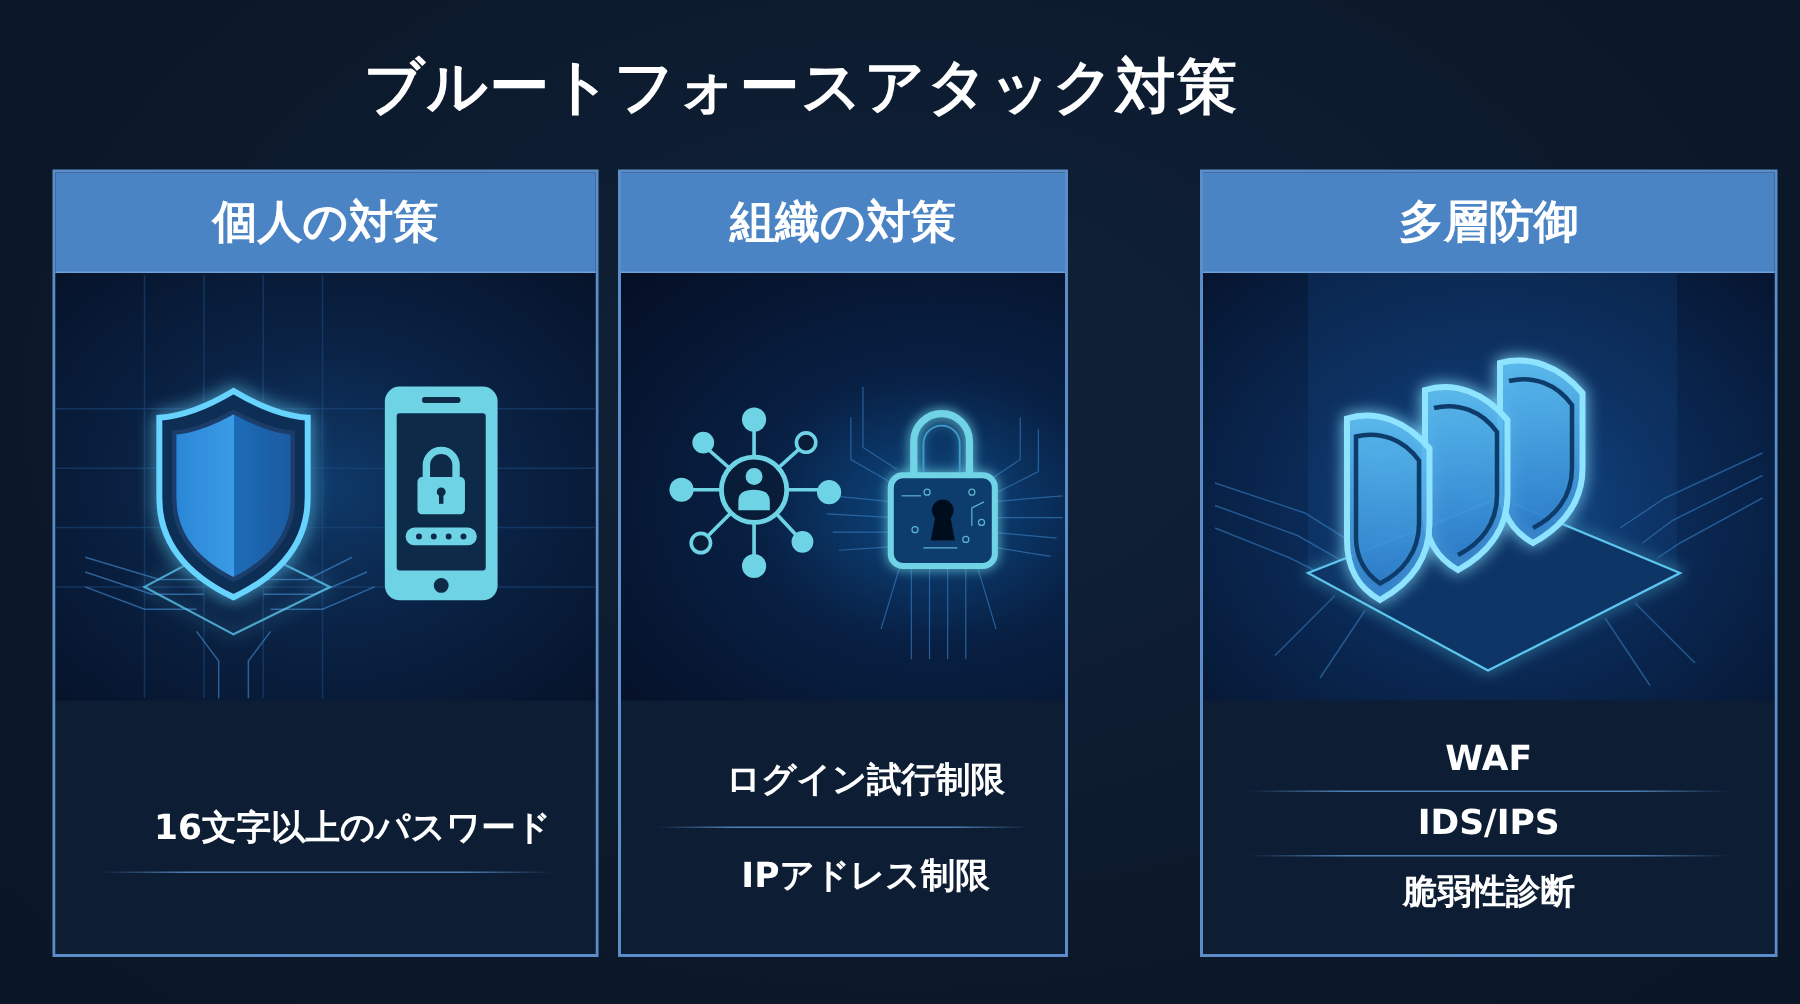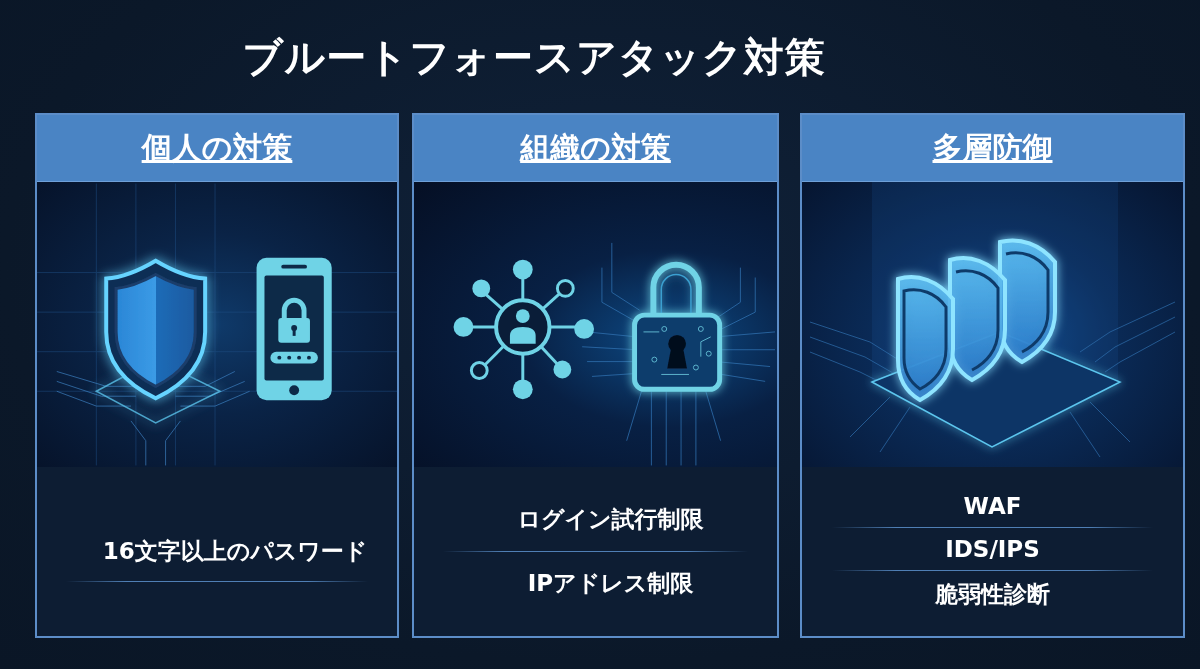--- a/index.html
+++ b/index.html
@@ -21,21 +21,20 @@
   .panel {
     position: absolute; top: 113px; height: 525px;
     border: 2px solid #5c8dc8;
     background: #0d1d33;
   }
   .panel-header {
     height: 67px; background: #4a84c4;
     display: flex; align-items: center; justify-content: center;
     font-size: 30px; font-weight: bold; color: #ffffff;
     border-bottom: 1px solid #6fa0d8;
-    text-decoration: underline;
   }
   .panel-art {
     position: relative; height: 285px; overflow: hidden;
     background: radial-gradient(ellipse at 50% 50%, #0f3a6a 0%, #0a2346 45%, #06132a 100%);
   }
   .panel-art svg { position: absolute; left: 0; top: 0; width: 100%; height: 100%; }
   .panel-text {
     height: 169px;
     display: flex; flex-direction: column; align-items: center; justify-content: center;
     background: #0d1d33;
@@ -43,21 +42,21 @@
   .item {
     font-size: 23px; font-weight: bold; color: #ffffff;
     text-align: center; width: 100%;
     padding: 10px 0;
   }
   .divider {
     width: 84%; height: 1px;
     background: linear-gradient(90deg, rgba(90,140,200,0) 0%, #4f7fb5 20%, #4f7fb5 80%, rgba(90,140,200,0) 100%);
   }
   .p1 { left: 35px; width: 364px; }
-  .p2 { left: 412px; width: 367px; }
+  .p2 { left: 412px; width: 300px; }
   .p3 { left: 800px; width: 385px; }
   .p1 .item { padding: 14px 0; margin-left: 36px; }
   .p2 .item { padding: 16px 0; margin-left: 30px; }
   .p3 .item { padding: 8px 0; }
 </style>
 </head>
 <body>
 
 <div class="page">
 

